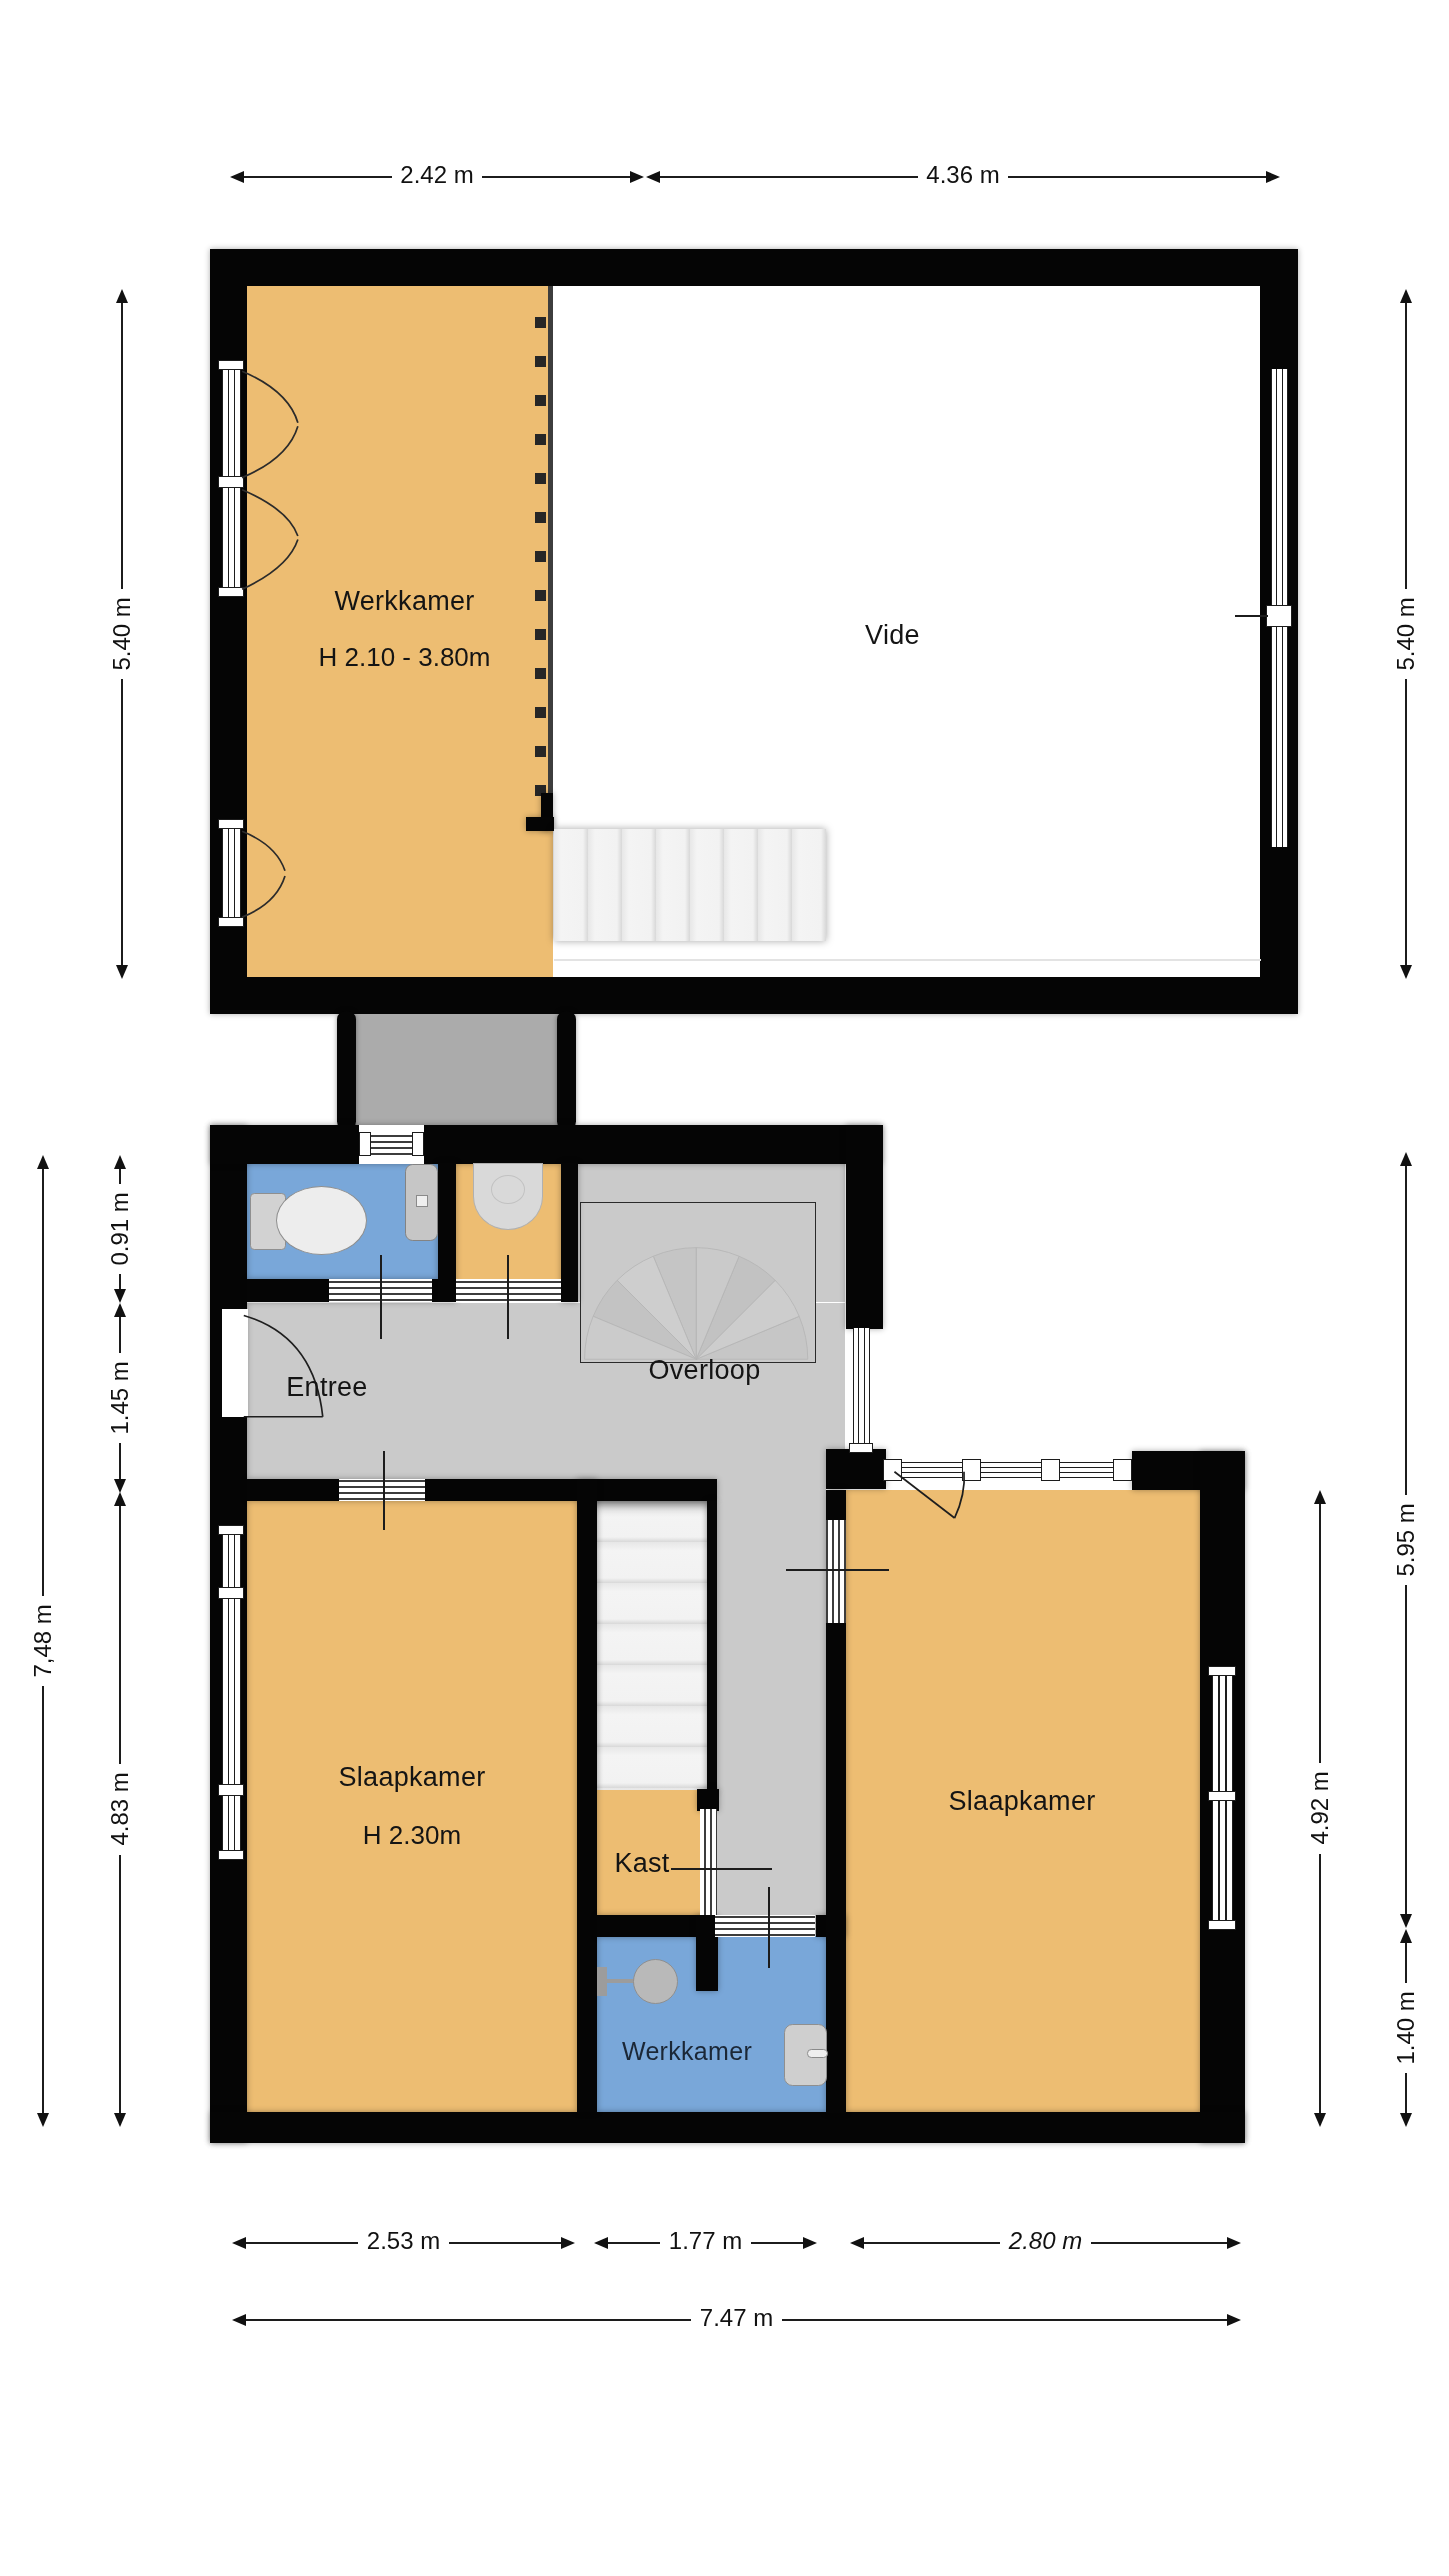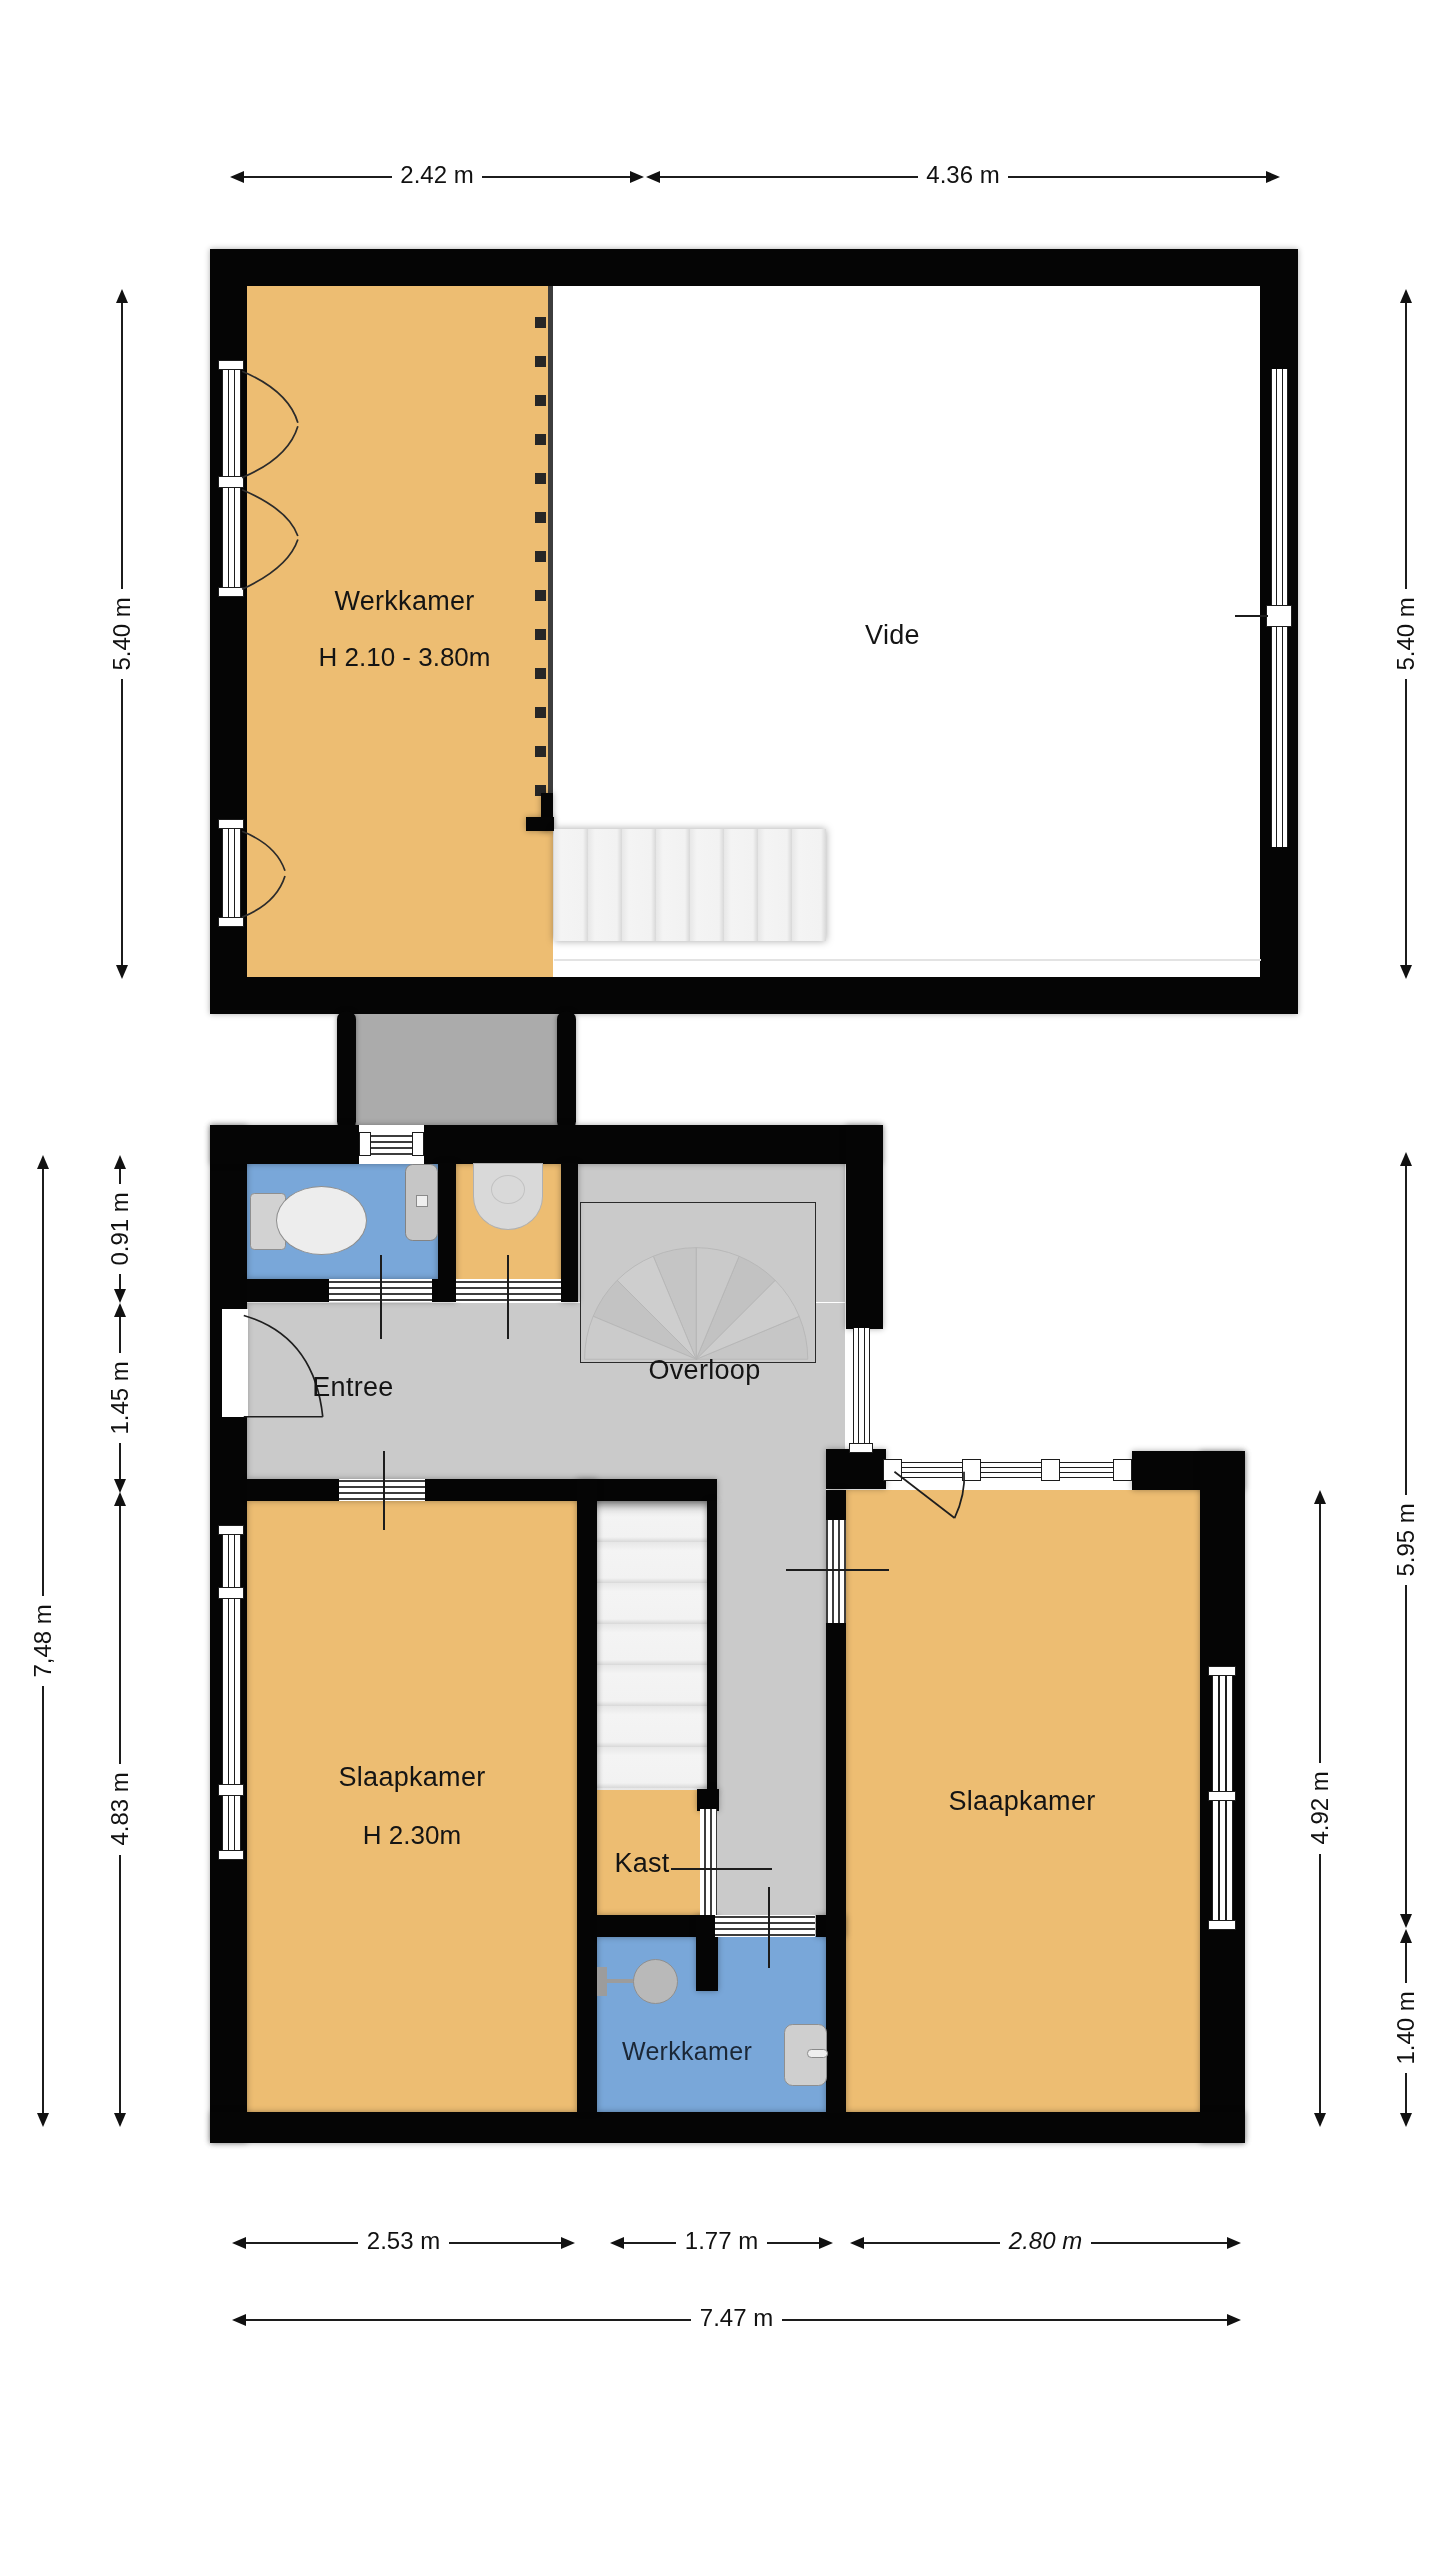--- a/index.html
+++ b/index.html
@@ -183,21 +183,21 @@
       <path d="M284,1650 L376,1650"></path>
       <path d="M284,1532 Q366,1556 376,1650"></path>
     </g>
 
     <g fill="none" stroke="#1e1e1e" stroke-width="2">
       <path d="M1042,1714 L1112,1768"></path>
       <path d="M1112,1768 Q1125,1740 1123,1714"></path>
     </g>
   </svg>
 
-  <div class="room-label" style="left:250px;top:1372px;width:206px;">Entree</div>
+  <div class="room-label" style="left:224px;top:1372px;width:206px;">Entree</div>
   <div class="room-label" style="left:550px;top:1355px;width:309px;">Overloop</div>
   <div class="room-label" style="left:249px;top:1762px;width:326px;">Slaapkamer</div>
   <div class="sub-label" style="left:249px;top:1820px;width:326px;">H 2.30m</div>
   <div class="room-label" style="left:586px;top:1848px;width:112px;">Kast</div>
   <div class="room-label" style="left:567px;top:2037px;width:240px;color:#1b2736;font-size:25px;">Werkkamer</div>
   <div class="room-label" style="left:859px;top:1786px;width:326px;">Slaapkamer</div>
 
   <div class="hdim" style="left:230px;top:163px;width:414px;">
     <div class="arL"></div>
       <div class="ln"></div>
@@ -279,21 +279,21 @@
       <div class="arD"></div>
   </div>
 
   <div class="hdim" style="left:232px;top:2229px;width:343px;">
     <div class="arL"></div>
       <div class="ln"></div>
       <div class="lbl">2.53 m</div>
       <div class="ln"></div>
       <div class="arR"></div>
   </div>
-  <div class="hdim" style="left:610px;top:2229px;width:223px;">
+  <div class="hdim" style="left:594px;top:2229px;width:223px;">
     <div class="arL"></div>
       <div class="ln"></div>
       <div class="lbl">1.77 m</div>
       <div class="ln"></div>
       <div class="arR"></div>
   </div>
   <div class="hdim" style="left:850px;top:2229px;width:391px;font-style:italic;">
     <div class="arL"></div>
       <div class="ln"></div>
       <div class="lbl">2.80 m</div>

